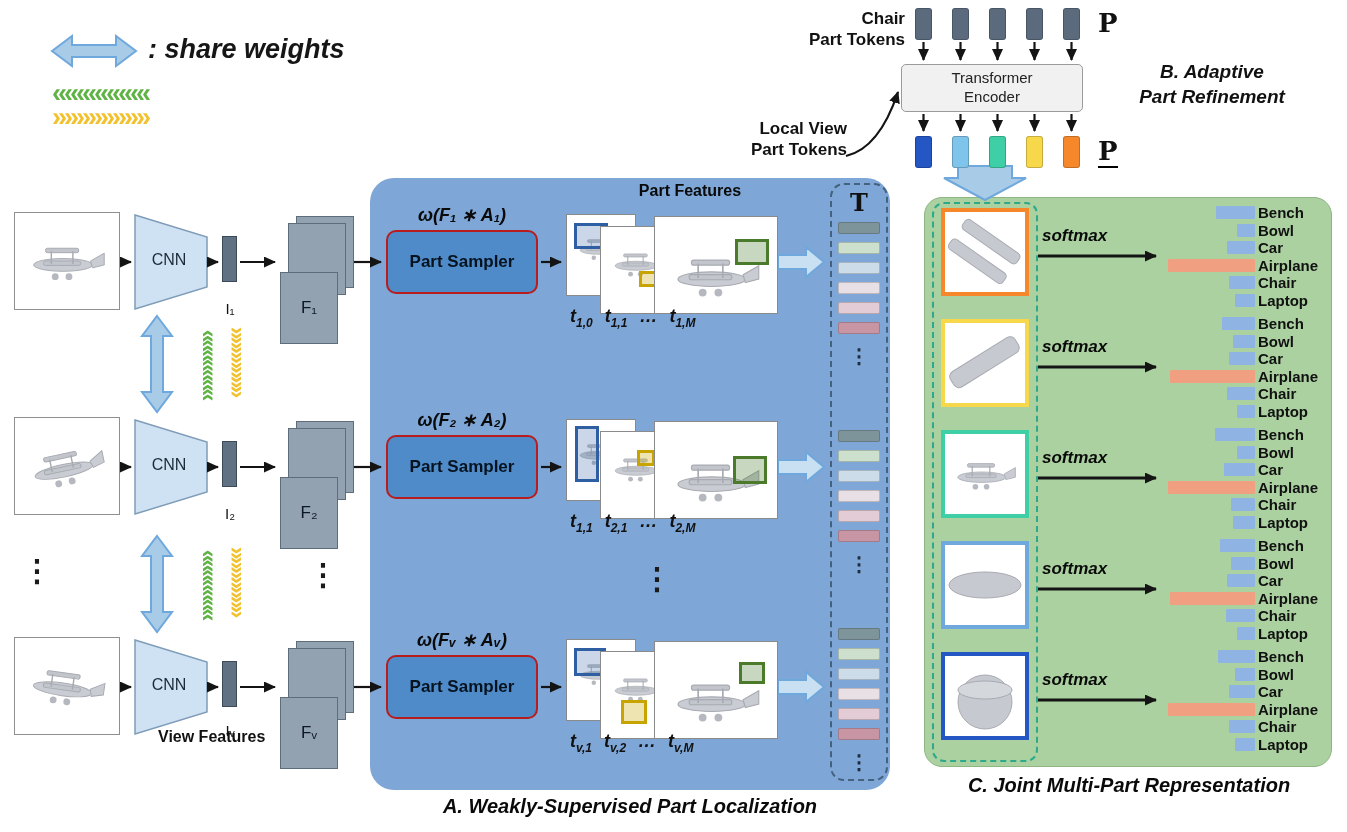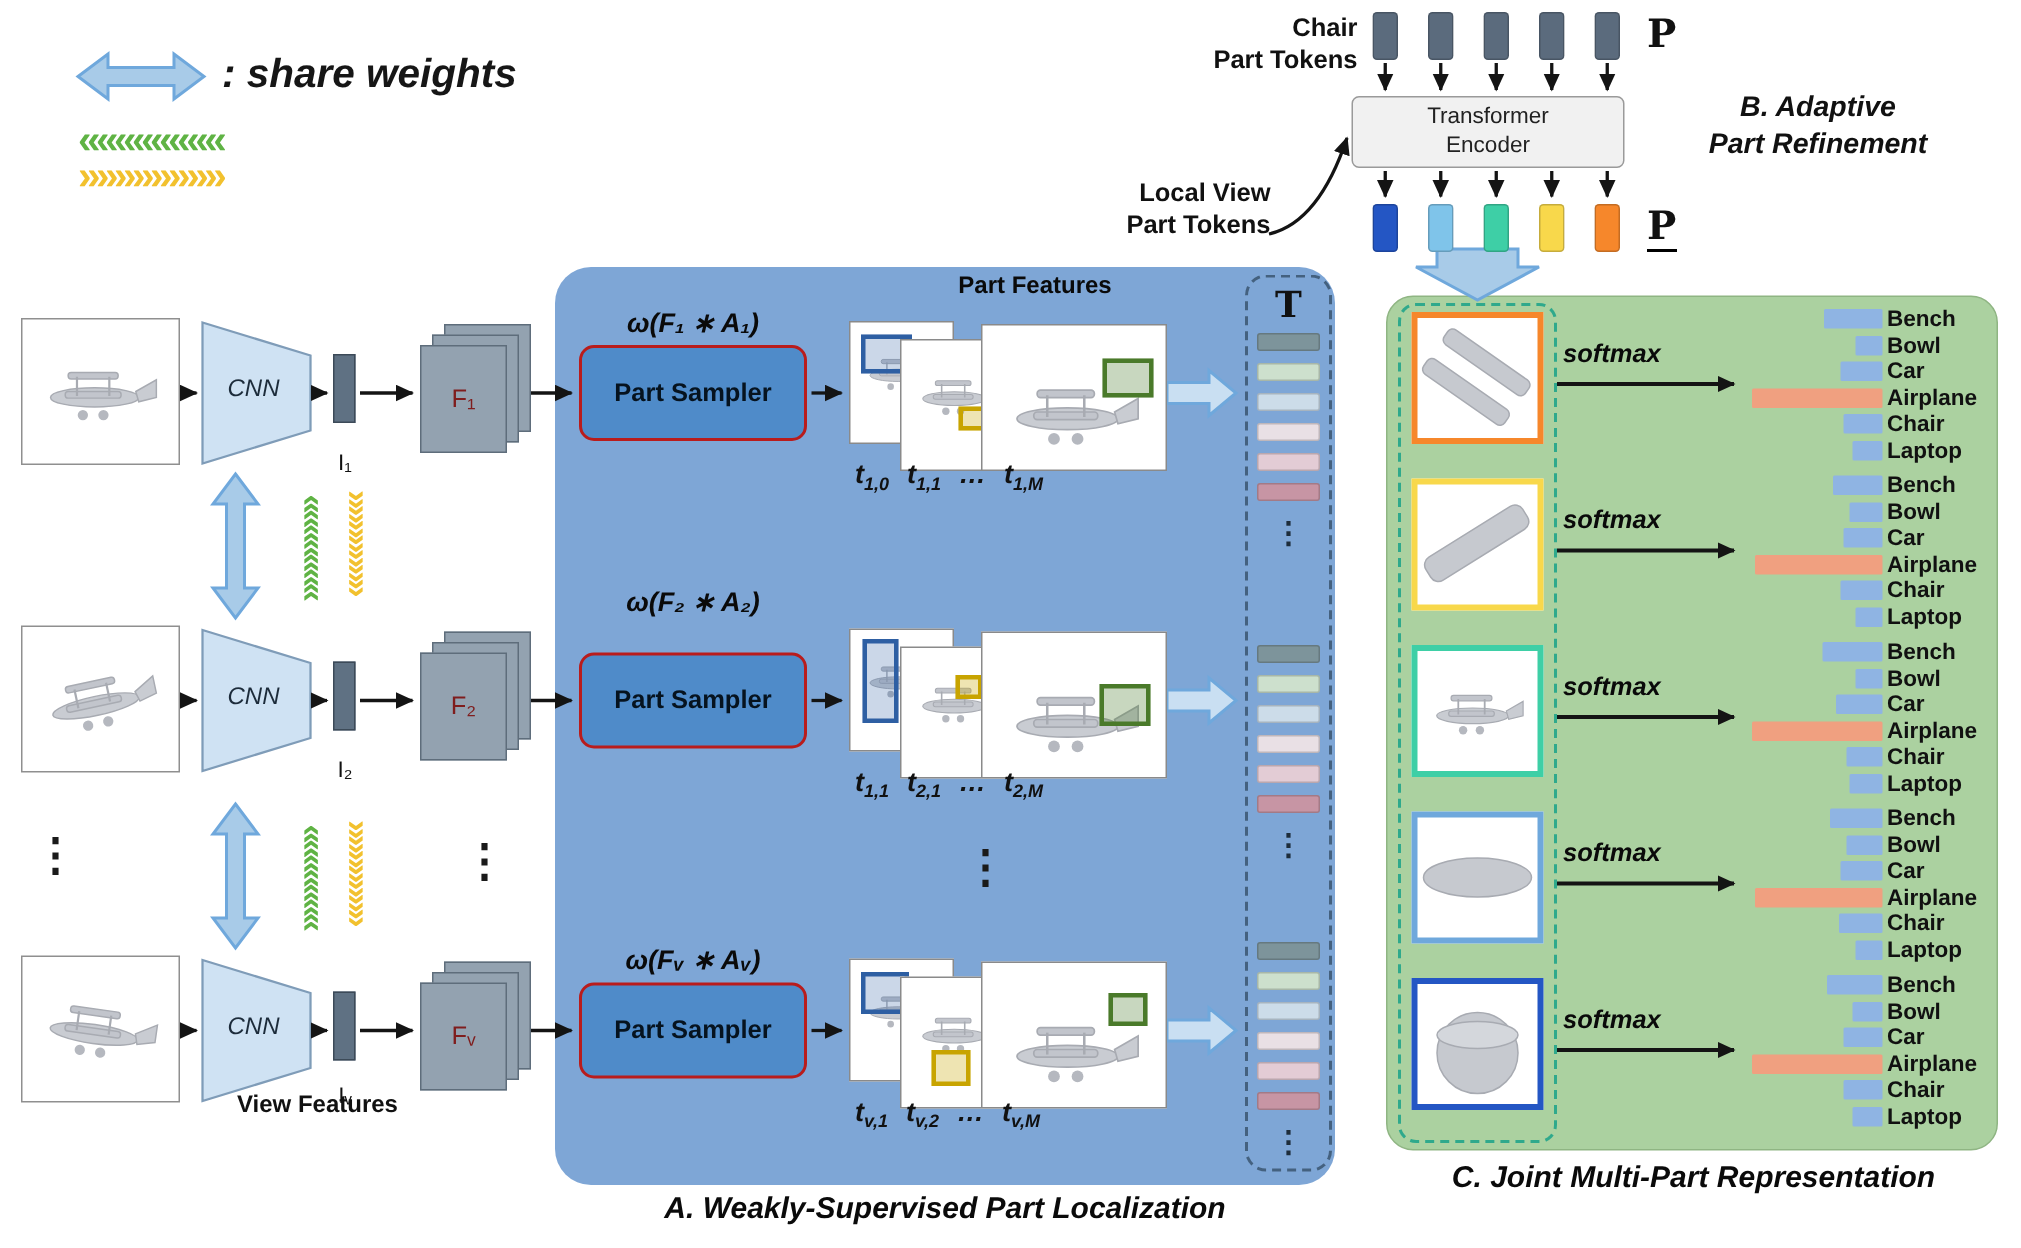--- a/index.html
+++ b/index.html
@@ -12,26 +12,26 @@
   
   .legend-text { font-size:27px; font-style:italic; font-weight:600; color:#161616; }
   .chev { font-weight:bold; letter-spacing:-3px; line-height:1; }
   .chev-h { font-size:27px; }
   .chev-v { width:130px; height:26px; font-size:23px; text-align:center; }
   .chev-green { color:#5fb344; }
   .chev-yellow { color:#f2c12e; }
 
   
   .img-box { background:#fff; border:1.5px solid #8f8f8f; }
-  .cnn-label { width:62px; text-align:center; font-size:16px; color:#1c2b3a;font-style:italic; }
+  .cnn-label { width:62px; text-align:center; font-size:16px; color:#1c2b3a; }
   .i-bar { width:15px; height:46px; background:#5f7183; border:1px solid #3c4a58; }
   .i-label { width:36px; text-align:center; font-size:15px; color:#111;margin-top:14px; }
   .f-stack { width:76px; height:88px; }
   .f-layer { position:absolute; width:58px; height:72px; background:#93a2b0; border:1.5px solid #5e6d7b; }
-  .f-front { display:flex; align-items:center; justify-content:center; font-size:17px; color:#7f1d1d; }
+  .f-front { display:flex; align-items:center; justify-content:center; font-size:17px; color:#0f172a;margin-top:42px; }
   .vf-label { font-size:16px; font-weight:bold; }
   .dots { font-size:30px; font-weight:bold; color:#1a1a1a; line-height:1; }
 
   
   .panel-a { width:520px; height:612px; border-radius:24px; background:#7ea6d6; }
   .formula { width:168px; text-align:center; font-size:18px; font-weight:bold; font-style:italic; color:#0a0a0a; }
   .sampler { width:152px; height:64px; border-radius:10px; background:#4f8bc9; border:2px solid #b91c1c;
              display:flex; align-items:center; justify-content:center; font-size:17px; font-weight:bold; color:#06131f; }
   .part-group { width:214px; height:118px; }
   .pbox { position:absolute; background:#fff; border:1.5px solid #8a8a8a; overflow:hidden; }
@@ -216,21 +216,21 @@
       </svg>
   </div>
   <div class="abs cnn-label" style="left:138px; top:456px">CNN</div>
   <div class="abs i-bar" style="left:222px; top:441px"></div>
   <div class="abs i-label" style="left:212px; top:491px">I₂</div>
   <div class="abs f-stack" style="left:280px; top:421px">
     <div class="f-layer" style="left:16px; top:0"></div>
     <div class="f-layer" style="left:8px; top:7px"></div>
     <div class="f-layer f-front" style="left:0; top:14px">F₂</div>
   </div>
-  <div class="abs formula" style="left:378px; top:390px">ω(F₂ ∗ A₂)</div>
+  <div class="abs formula" style="left:378px; top:409px">ω(F₂ ∗ A₂)</div>
   <div class="abs sampler" style="left: 386px; top: 435px; background: rgb(79, 139, 201);">Part Sampler</div>
   <div class="abs part-group" style="left:566px; top:409px">
     <div class="pbox" style="left:0; top:10px; width:70px; height:82px">
       <svg viewBox="0 0 100 60">
           <use href="#plane"></use>
         </svg>
       <div class="part-rect" style="left:8px; top:6px; width:24px; height:56px; border-color:#2e5fa3; background:rgba(46,95,163,.25)"></div>
     </div>
     <div class="pbox" style="left:34px; top:22px; width:78px; height:88px">
       <svg viewBox="0 0 100 60">

